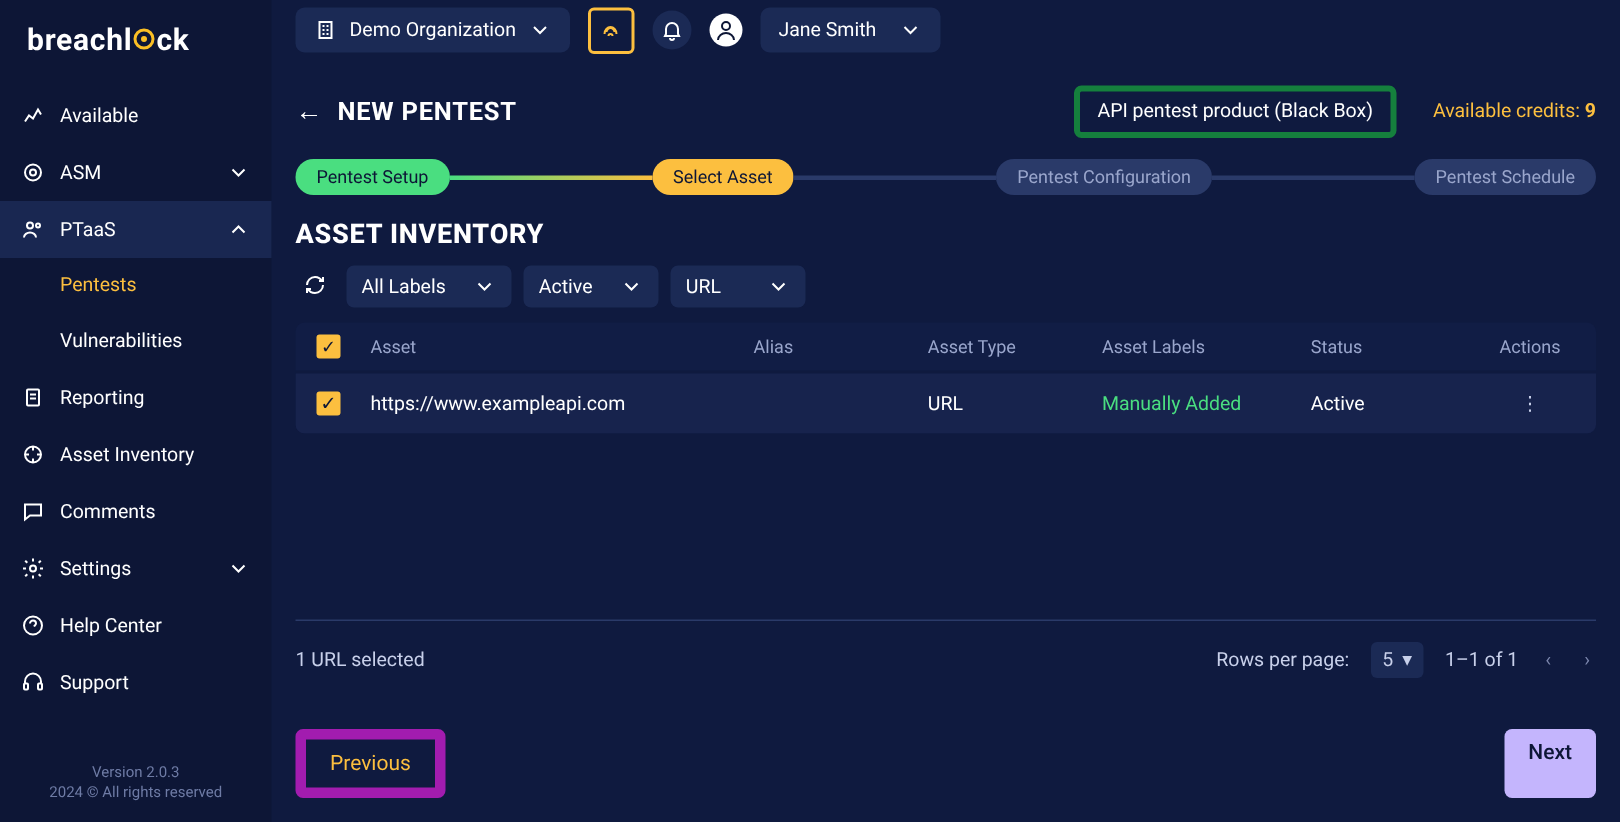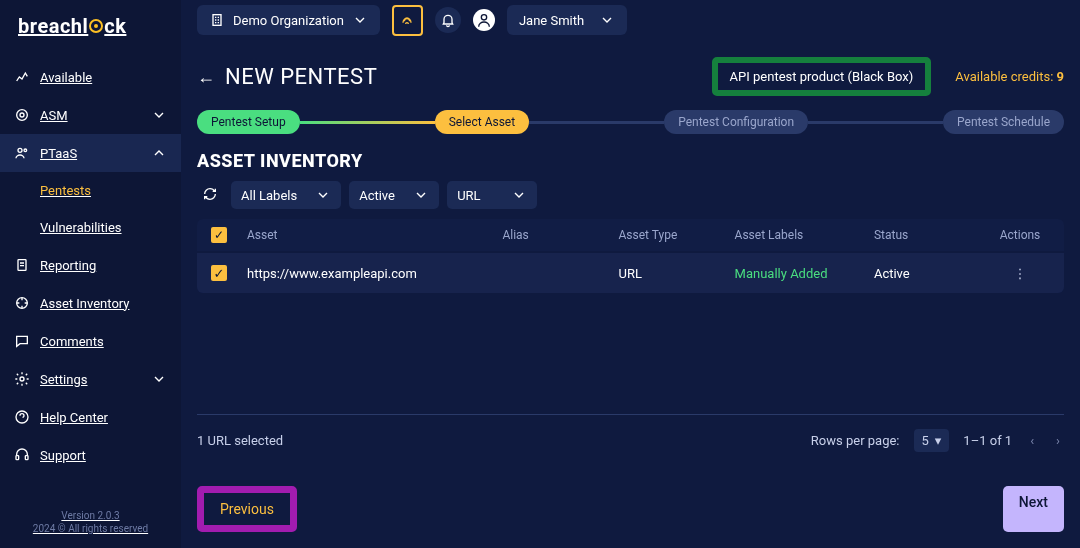--- a/index.html
+++ b/index.html
@@ -1,18 +1,18 @@
 <!DOCTYPE html>
 <html><head>
 <meta charset="utf-8">
 <style>
   * { margin: 0; padding: 0; box-sizing: border-box; font-family: -apple-system, BlinkMacSystemFont, "Segoe UI", Roboto, sans-serif; }
   body { width: 1080px; height: 548px; background: #0f1a3f; color: #fff; display: flex; overflow: hidden; }
   
-  .sidebar { width: 181px; background: #0d1636; display: flex; flex-direction: column; text-decoration: underline; }
+  .sidebar { width: 181px; background: #0d1636; display: flex; flex-direction: column; }
   .logo { padding: 14px 18px 12px; }
   .logo-text { font-size: 20px; font-weight: 700; letter-spacing: 0.5px; display: flex; align-items: center; }
   .logo-icon { display: inline-block; width: 14px; height: 14px; border: 2px solid #fbbf24; border-radius: 50%; margin: 0 1px; position: relative; }
   .logo-icon::after { content: ""; position: absolute; left: 3px; top: 3px; width: 4px; height: 4px; border-radius: 50%; background: #fbbf24; }
   
   .nav { flex: 1; padding-top: 8px; }
   .nav-item { display: flex; align-items: center; padding: 11px 14px; font-size: 13px; cursor: pointer; gap: 10px; }
   .nav-item .chev { margin-left: auto; }
   .nav-item.active { background: #192751; }
   .nav-sub { padding-left: 40px; font-size: 13px; }
@@ -33,22 +33,22 @@
   .search-wrap input::placeholder { color: #7c87ad; }
   .scan-btn { width: 31px; height: 31px; border: 2px solid #fcbf3f; border-radius: 4px; display: flex; align-items: center; justify-content: center; cursor: pointer; }
   .bell-btn { width: 26px; height: 26px; background: #1b2a55; border-radius: 50%; display: flex; align-items: center; justify-content: center; cursor: pointer; }
   .avatar { width: 22px; height: 22px; background: #fff; color: #0d1636; border-radius: 50%; display: flex; align-items: center; justify-content: center; }
   .user-select { background: #1b2a55; border-radius: 6px; padding: 7px 12px; display: flex; align-items: center; gap: 8px; font-size: 13px; cursor: pointer; min-width: 120px; }
   
   .content { flex: 1; padding: 16px; display: flex; flex-direction: column; }
   
   .page-head { display: flex; align-items: center; gap: 10px; margin-bottom: 14px; }
   .back-arrow { cursor: pointer; font-size: 18px; }
-  .page-title { font-size: 22px; font-weight: 400; letter-spacing: 0.5px; }
-  .product-pill { margin-left: auto; border: 6px solid #15803d; border-radius: 5px; padding: 6px 12px; font-size: 13px; }
+  .page-title { font-size: 17px; font-weight: 700; letter-spacing: 0.5px; }
+  .product-pill { margin-left: auto; border: 4px solid #15803d; border-radius: 5px; padding: 6px 12px; font-size: 13px; }
   .credits { font-size: 13px; color: #fcbf3f; margin-left: 14px; }
   
   .stepper { display: flex; align-items: center; margin-bottom: 16px; }
   .step { padding: 5px 14px; border-radius: 12px; font-size: 12px; white-space: nowrap; }
   .step-done { background: #4ade80; color: #0d1636; }
   .step-current { background: #fcbf3f; color: #0d1636; }
   .step-pending { background: #2a3a69; color: #9aa6cc; }
   .step-line { flex: 1; height: 3px; background: linear-gradient(90deg, #4ade80, #fcbf3f); }
   .step-line.grey { background: #2a3a69; }
   

